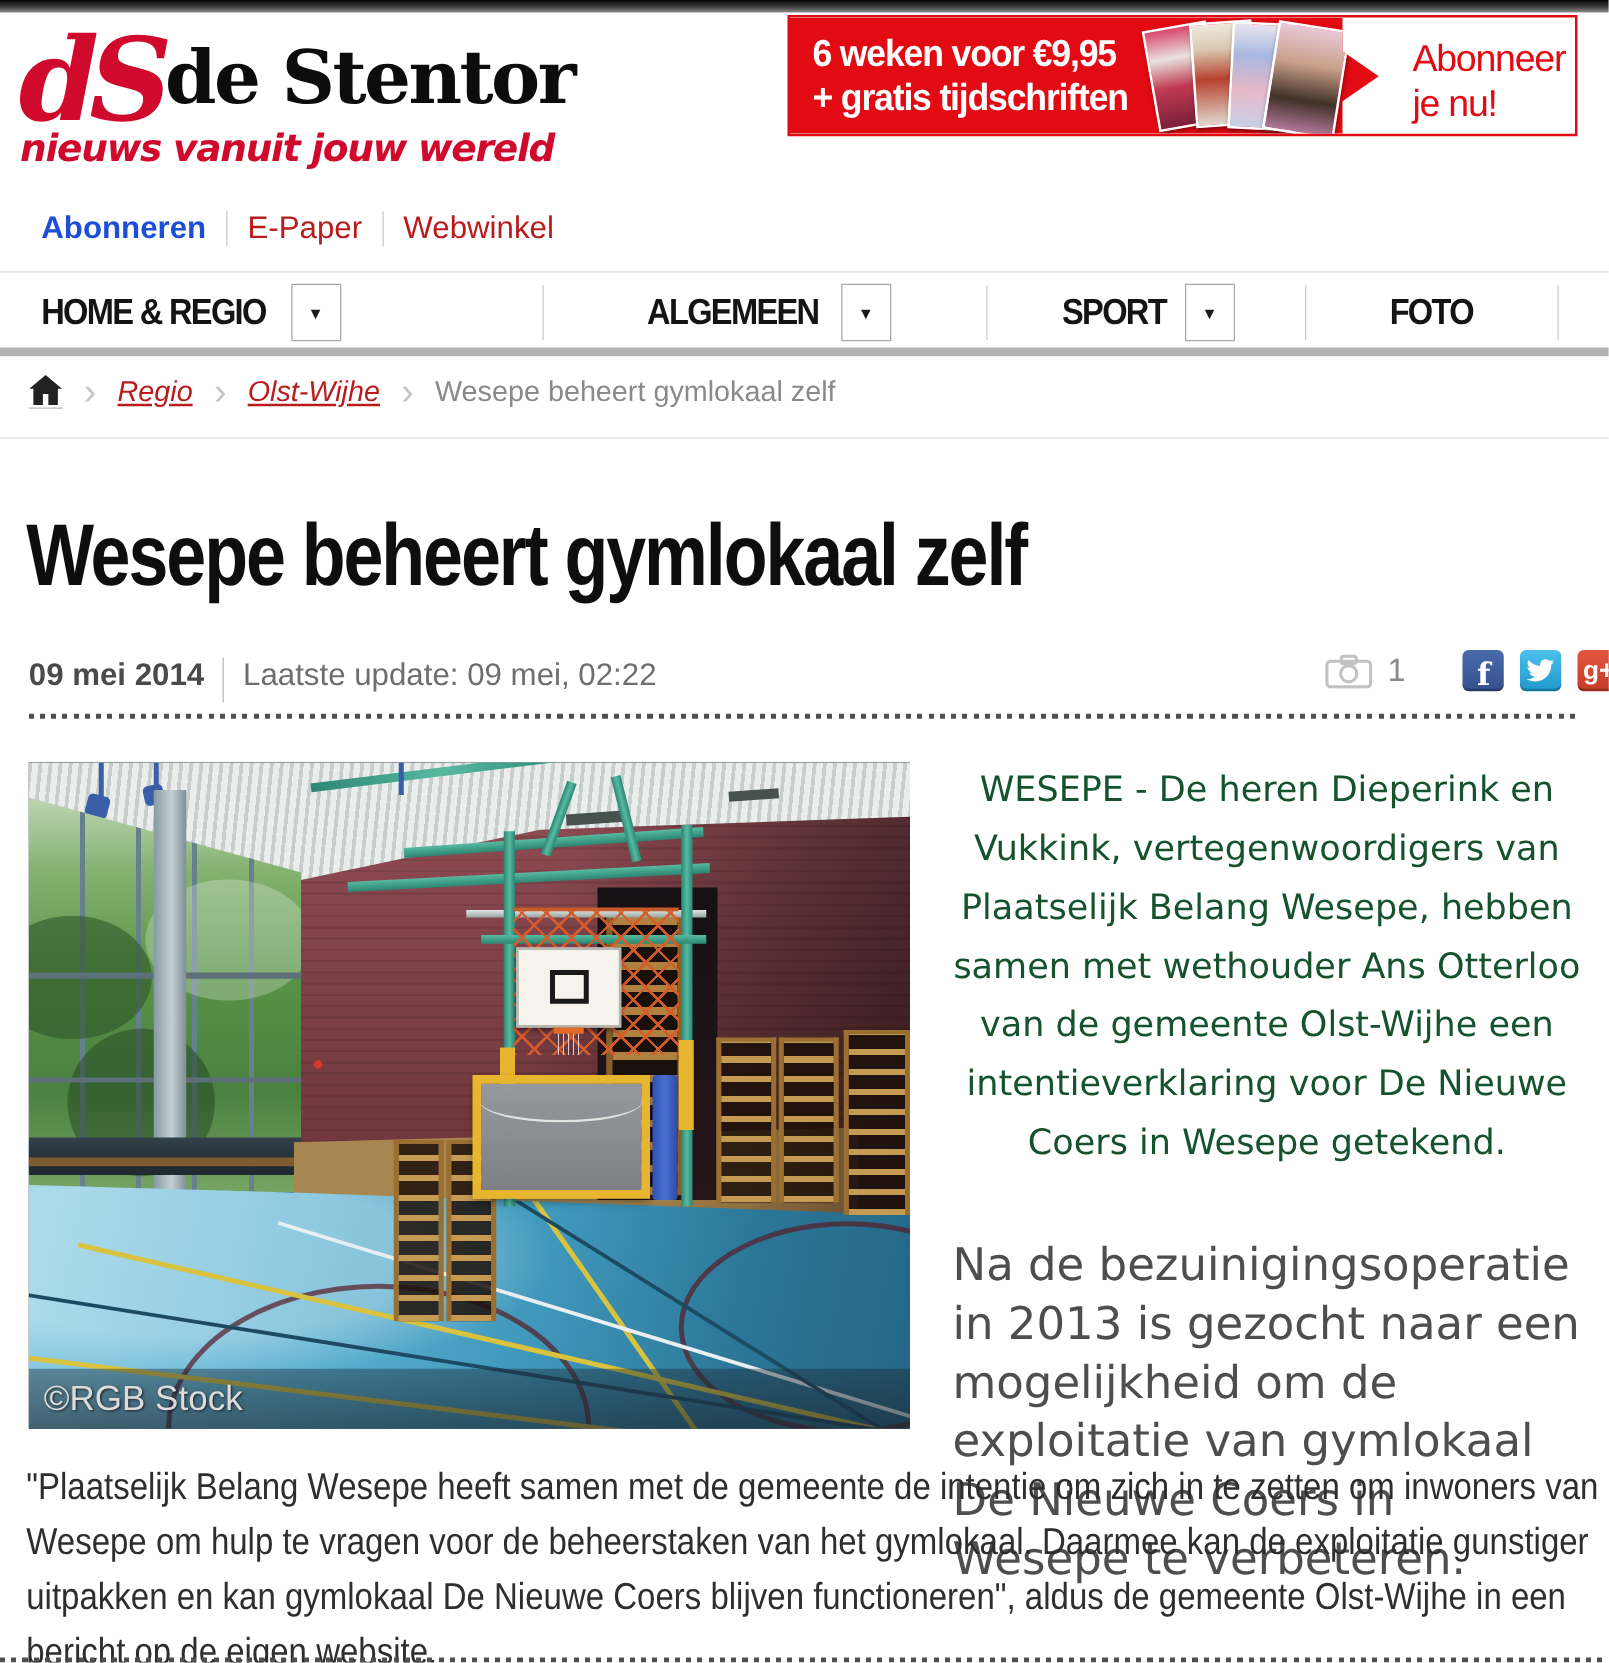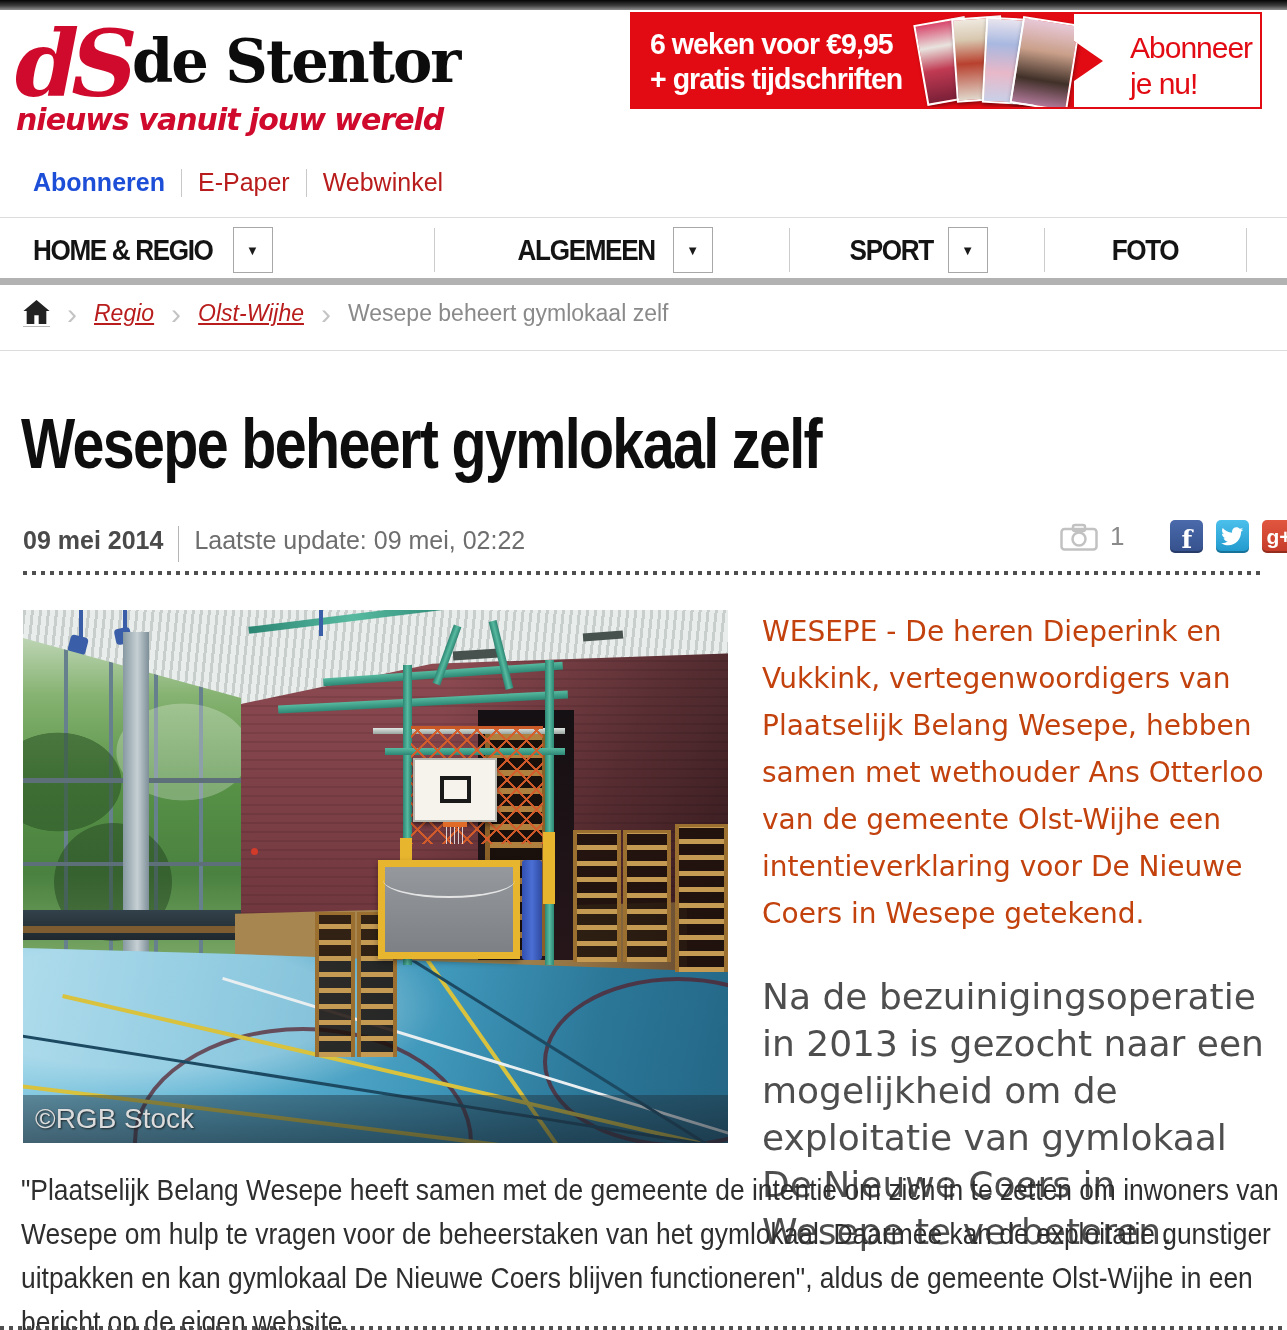--- a/index.html
+++ b/index.html
@@ -87,21 +87,21 @@
   .s-gp span { color:#fff; font-weight:bold; font-size:21px; }
 
   .dotted { height:4px;
     background-image:repeating-linear-gradient(90deg,#4f4f4f 0 4px,transparent 4px 9px);
     background-size:100% 4px; background-repeat:no-repeat; }
   .dot1 { left:23px; top:571px; width:1241px; }
   .dot2 { left:0px; top:1326px; width:1287px; }
 
   
   .col-right { left:762px; top:608px; width:503px; font-family:"DejaVu Sans",sans-serif; }
-  .p-lead { font-size:28px; line-height:47px; color:#c2410c; margin-bottom:36px; }
+  .p-lead { font-size:28px; line-height:47px; color:#14532d; margin-bottom:52px;text-align:center; }
   .p-two  { font-size:36px; line-height:47px; color:#4e4e4e; }
   .p-wide { left:21px; top:1168px; width:1430px; font-size:30px; line-height:44px; color:#2e2e2e;
     transform:scaleX(.88); transform-origin:0 0; }
 
   
   .photo { left:23px; top:610px; width:705px; height:533px; overflow:hidden; background:#1d2a30; cursor:pointer; }
   .photo .abs { position:absolute; }
   .ph-ceiling { left:0; top:0; width:705px; height:120px;
     background:repeating-linear-gradient(96deg,#c7cecc 0 3px,#e9edeb 3px 8px);
     clip-path:polygon(0 0,100% 0,100% 38%,31% 80%,0 27%); }

